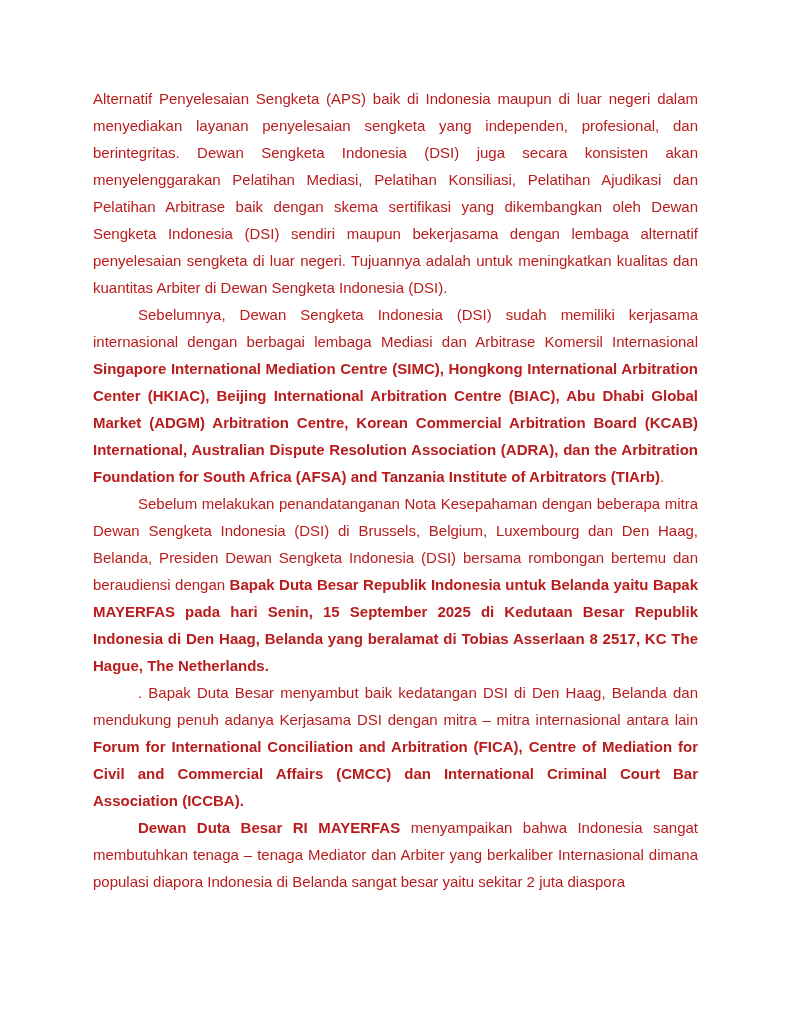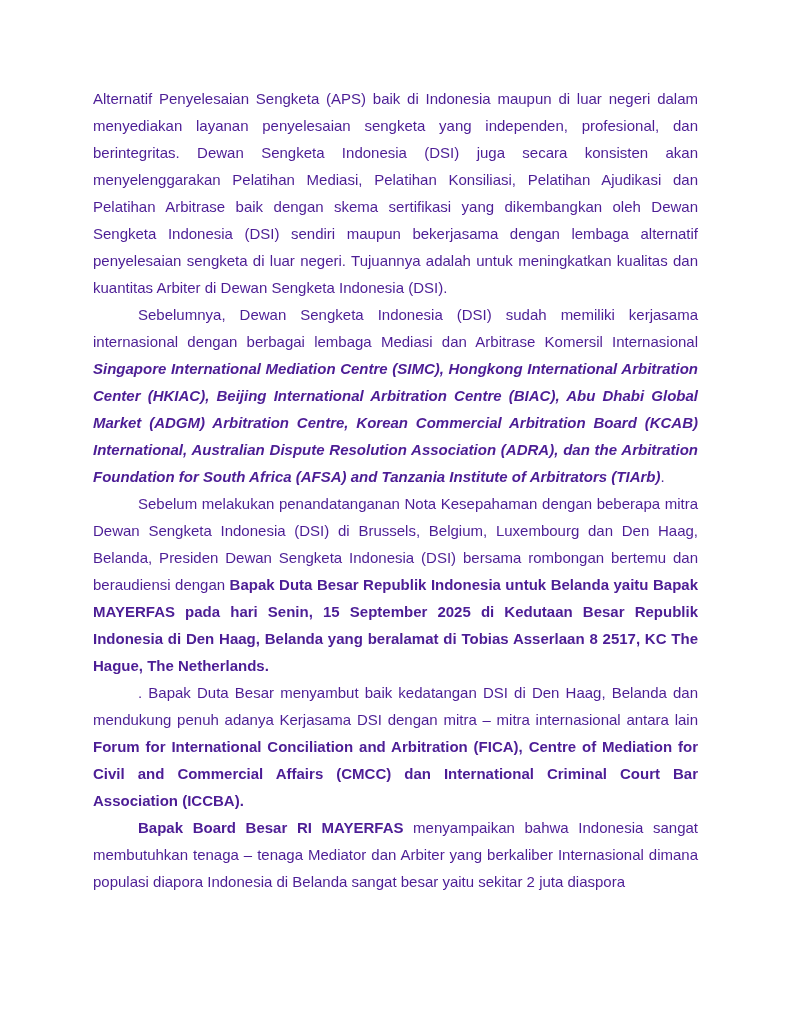--- a/index.html
+++ b/index.html
@@ -15,48 +15,47 @@
     overflow: hidden;
     font-family: "Liberation Sans", sans-serif;
   }
   .doc-body {
     position: absolute;
     left: 93px;
     top: 85px;
     width: 605px;
     font-size: 15px;
     line-height: 27px;
-    color: #4c1d95;
+    color: #b91c1c;
     text-align: justify;
   }
   .para {
     margin: 0;
     padding: 0;
   }
   .para.indent {
     text-indent: 45px;
   }
   .run-normal {
     font-weight: normal;
     font-style: normal;
   }
   .run-bold {
     font-weight: bold;
     font-style: normal;
     margin-top: 48px;
   }
   .run-bold-italic {
     font-weight: bold;
-    font-style: italic;
   }
 </style>
 </head>
 <body>
 
 <div class="page">
   <div class="doc-body" id="doc-body">
       <p class="para"><span class="run-normal">Alternatif Penyelesaian Sengketa (APS) baik di Indonesia maupun di luar negeri dalam menyediakan layanan penyelesaian sengketa yang independen, profesional, dan berintegritas. Dewan Sengketa Indonesia (DSI) juga secara konsisten akan menyelenggarakan Pelatihan Mediasi, Pelatihan Konsiliasi, Pelatihan Ajudikasi dan Pelatihan Arbitrase baik dengan skema sertifikasi yang dikembangkan oleh Dewan Sengketa Indonesia (DSI) sendiri maupun bekerjasama dengan lembaga alternatif penyelesaian sengketa di luar negeri. Tujuannya adalah untuk meningkatkan kualitas dan kuantitas Arbiter di Dewan Sengketa Indonesia (DSI).</span></p>
       <p class="para indent"><span class="run-normal">Sebelumnya, Dewan Sengketa Indonesia (DSI) sudah memiliki kerjasama internasional dengan berbagai lembaga Mediasi dan Arbitrase Komersil Internasional </span><span class="run-bold-italic">Singapore International Mediation Centre (SIMC), Hongkong International Arbitration Center (HKIAC), Beijing International Arbitration Centre (BIAC), Abu Dhabi Global Market (ADGM) Arbitration Centre, Korean Commercial Arbitration Board (KCAB) International, Australian Dispute Resolution Association (ADRA), dan the Arbitration Foundation for South Africa (AFSA) and Tanzania Institute of Arbitrators (TIArb)</span><span class="run-normal">.</span></p>
       <p class="para indent"><span class="run-normal">Sebelum melakukan penandatanganan Nota Kesepahaman dengan beberapa mitra Dewan Sengketa Indonesia (DSI) di Brussels, Belgium, Luxembourg dan Den Haag, Belanda, Presiden Dewan Sengketa Indonesia (DSI) bersama rombongan bertemu dan beraudiensi dengan </span><span class="run-bold">Bapak Duta Besar Republik Indonesia untuk Belanda yaitu Bapak MAYERFAS pada hari Senin, 15 September 2025 di Kedutaan Besar Republik Indonesia di Den Haag, Belanda yang beralamat di Tobias Asserlaan 8 2517, KC The Hague, The Netherlands.</span></p>
       <p class="para indent"><span class="run-normal">. Bapak Duta Besar menyambut baik kedatangan DSI di Den Haag, Belanda dan mendukung penuh adanya Kerjasama DSI dengan mitra – mitra internasional antara lain </span><span class="run-bold">Forum for International Conciliation and Arbitration (FICA), Centre of Mediation for Civil and Commercial Affairs (CMCC) dan International Criminal Court Bar Association (ICCBA).</span></p>
-      <p class="para indent"><span class="run-bold">Bapak Board Besar RI MAYERFAS</span><span class="run-normal"> menyampaikan bahwa Indonesia sangat membutuhkan tenaga – tenaga Mediator dan Arbiter yang berkaliber Internasional dimana populasi diapora Indonesia di Belanda sangat besar yaitu sekitar 2 juta diaspora</span></p>
+      <p class="para indent"><span class="run-bold">Dewan Duta Besar RI MAYERFAS</span><span class="run-normal"> menyampaikan bahwa Indonesia sangat membutuhkan tenaga – tenaga Mediator dan Arbiter yang berkaliber Internasional dimana populasi diapora Indonesia di Belanda sangat besar yaitu sekitar 2 juta diaspora</span></p>
     </div>
 </div>
 
 </body></html>

